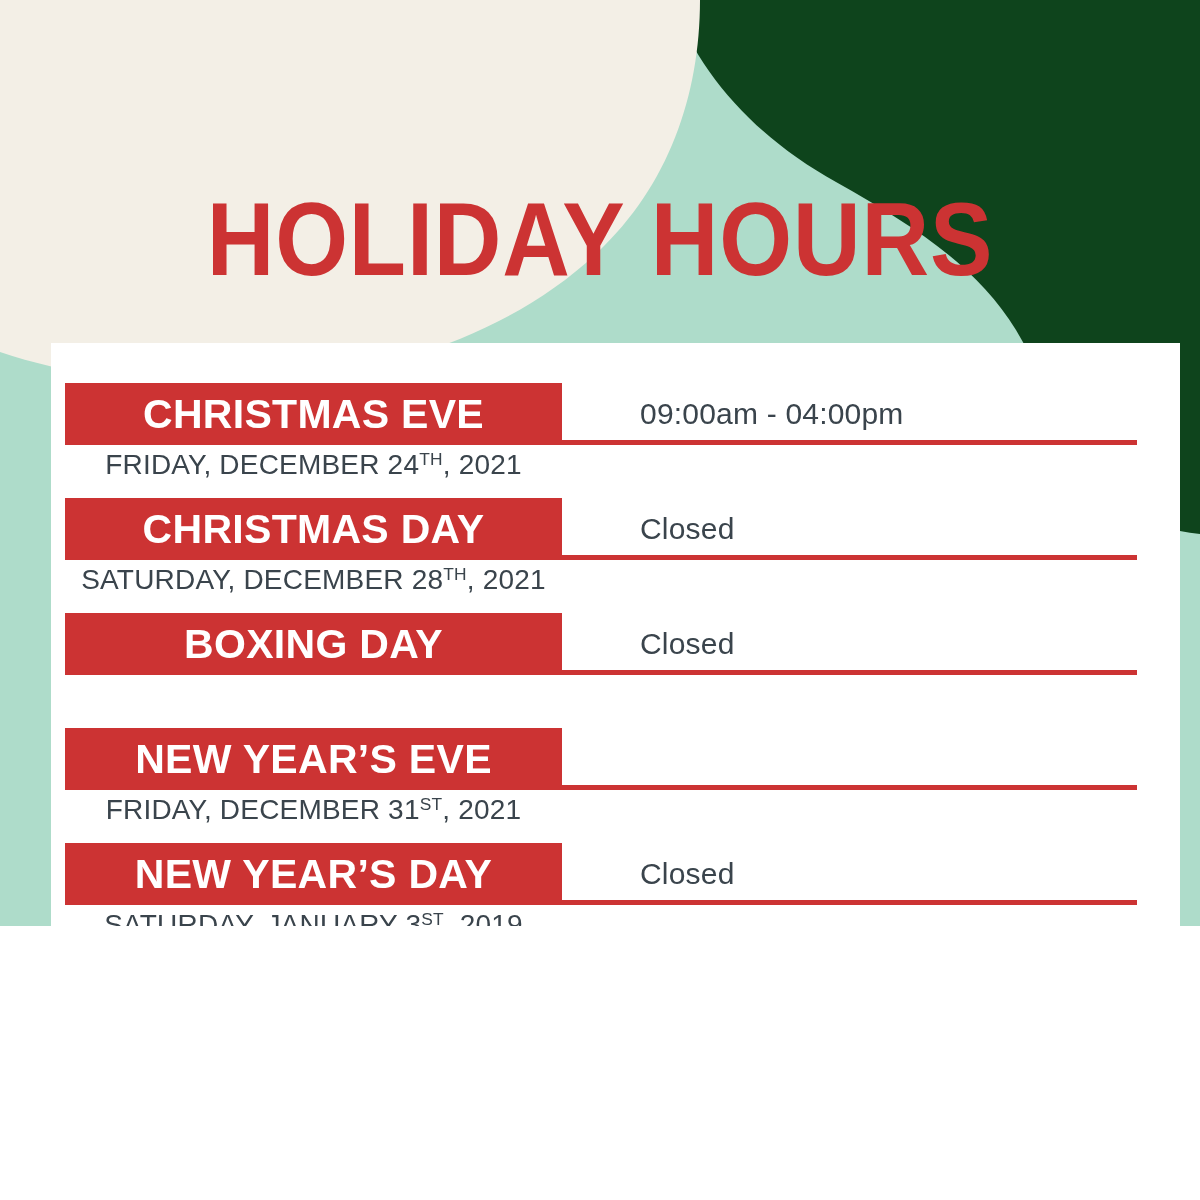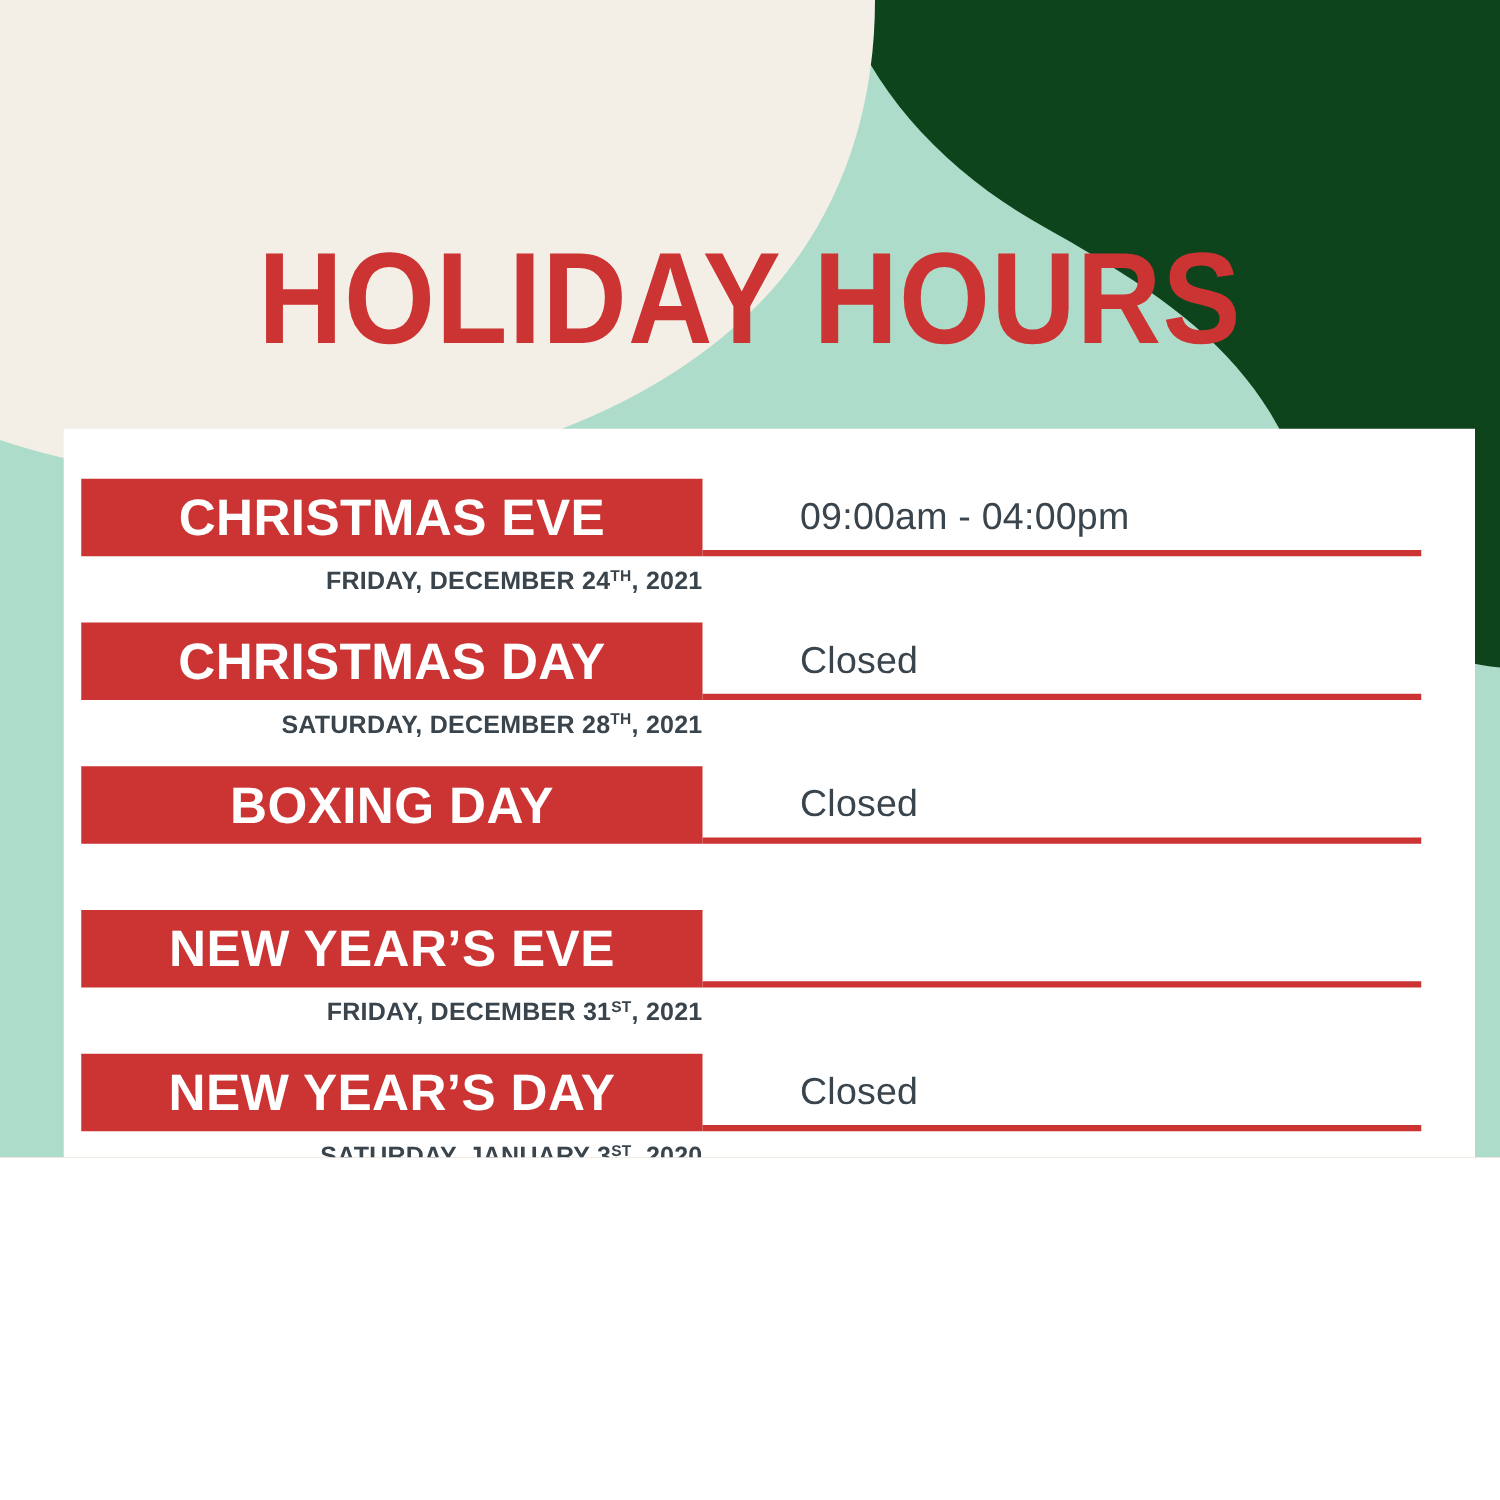--- a/index.html
+++ b/index.html
@@ -112,24 +112,24 @@
   }
 
   
   .date {
     position: absolute;
     left: 14px;
     top: 102px;
     width: 497px;
     color: #3A444C;
     font-family: "Liberation Sans", sans-serif;
-    font-weight: 700;
-    font-size: 20px;
+    font-weight: 400;
+    font-size: 28px;
     line-height: 40px;
-    text-align: right;
+    text-align: center;
     letter-spacing: 0.2px;
     white-space: nowrap;
   }
   .date sup {
     font-size: 0.62em;
     vertical-align: 0.52em;
     line-height: 0;
   }
 </style>
 </head>
@@ -211,17 +211,17 @@
     <div class="row" style="top:345px;">
       <div class="chip">NEW YEAR’S EVE</div>
       <div class="rule"></div>
       <div class="date"><span>FRIDAY, DECEMBER 31</span><sup>ST</sup><span>, 2021</span></div>
     </div>
 
     <div class="row" style="top:460px;">
       <div class="chip">NEW YEAR’S DAY</div>
       <div class="rule"></div>
       <div class="hours">Closed</div>
-      <div class="date"><span>SATURDAY, JANUARY 3</span><sup>ST</sup><span>, 2020</span></div>
+      <div class="date"><span>SATURDAY, JANUARY 3</span><sup>ST</sup><span>, 2019</span></div>
     </div>
 
   </div>
 </div>
 
 </body></html>

